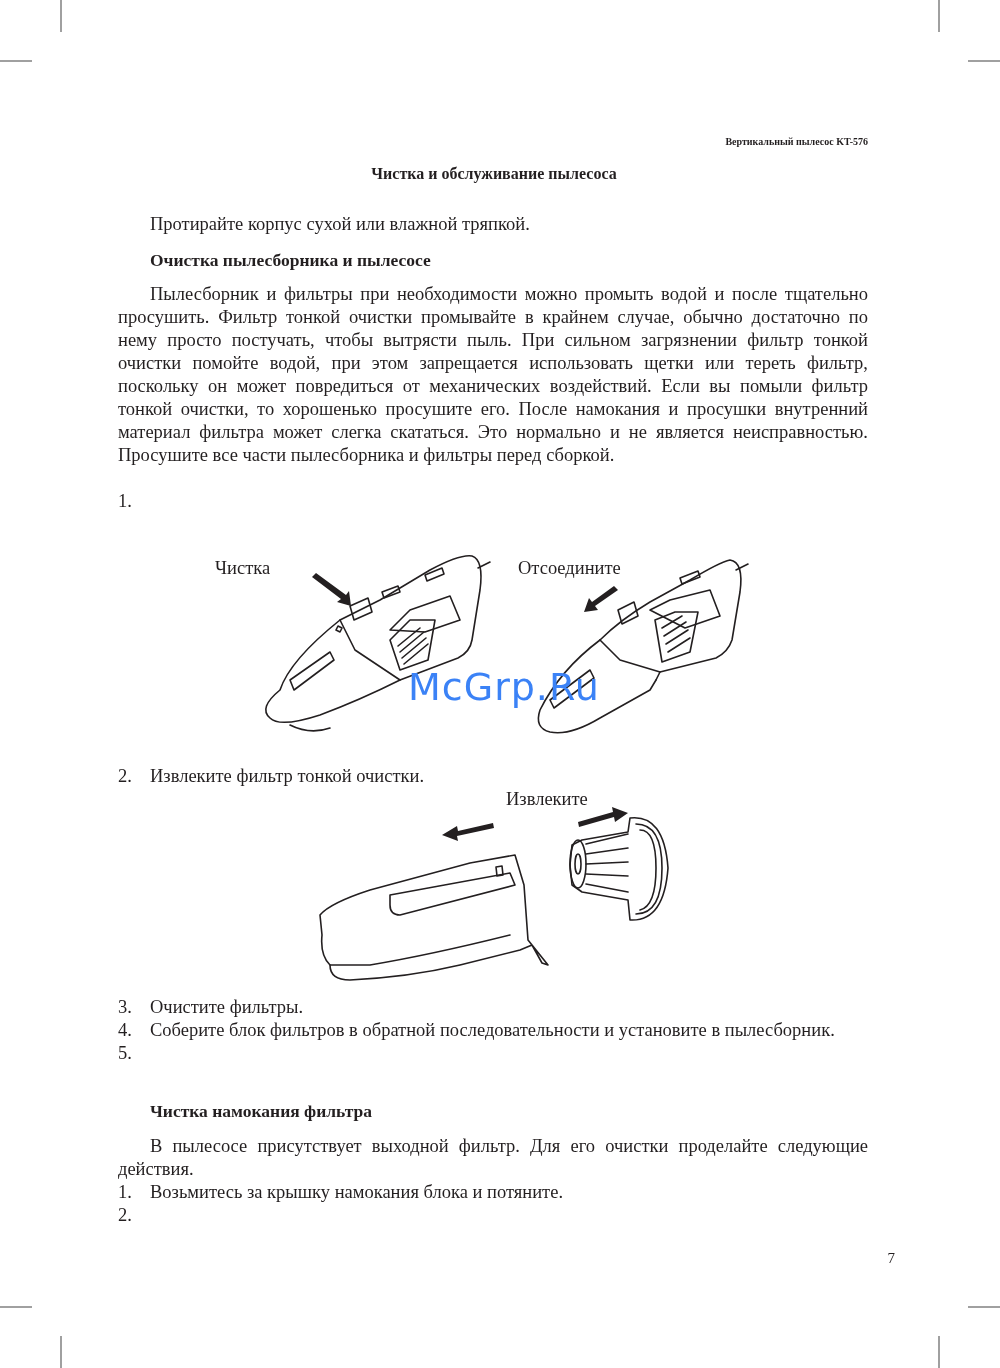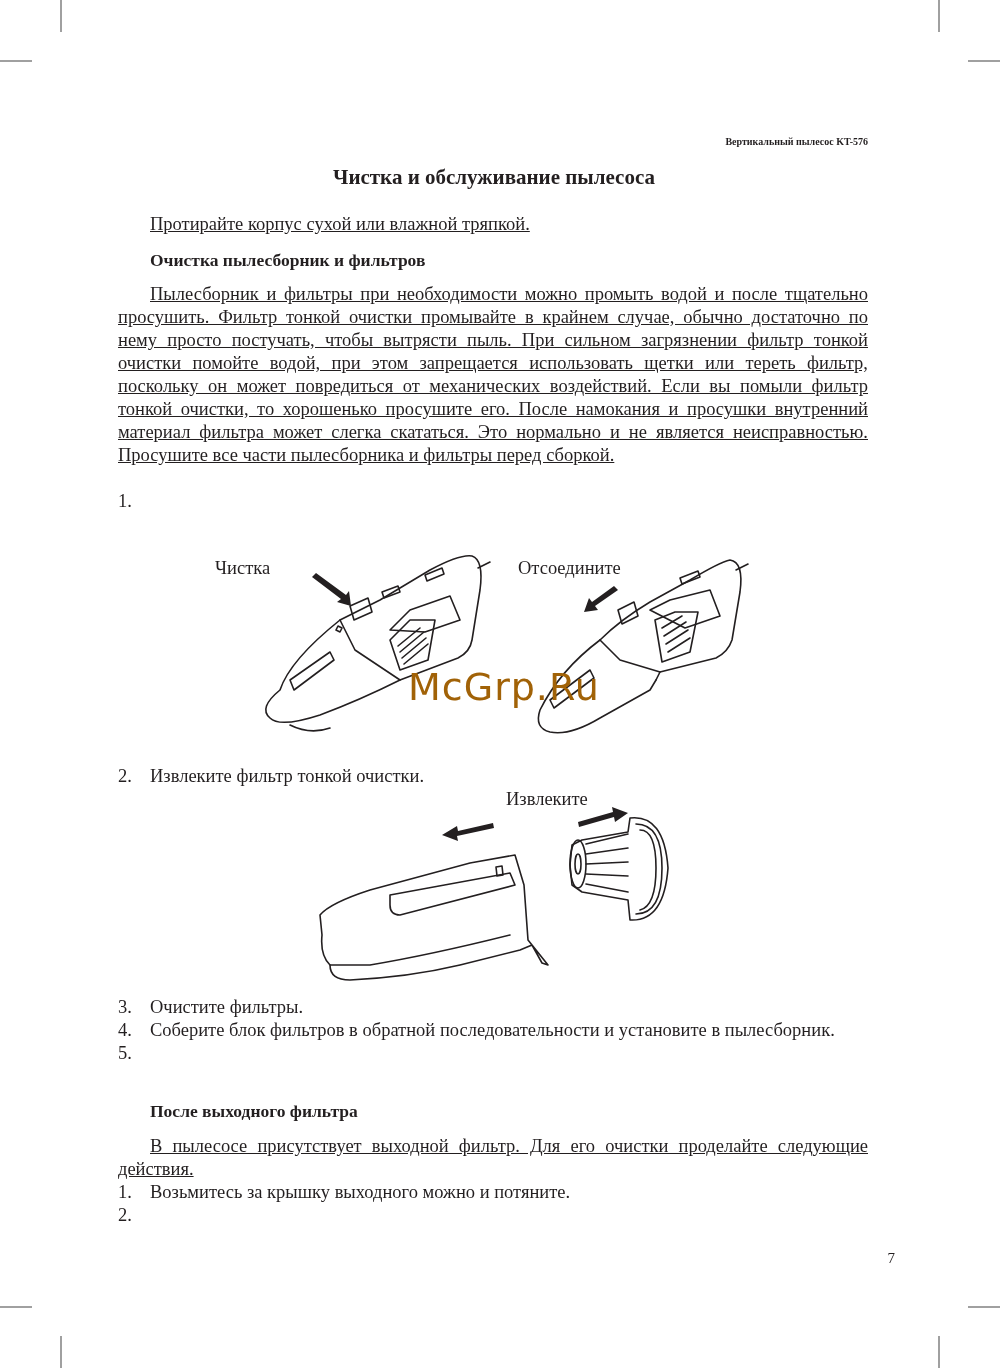--- a/index.html
+++ b/index.html
@@ -1,27 +1,27 @@
 <!DOCTYPE html>
 <html><head>
   <meta charset="utf-8">
   <style>
     html, body { margin: 0; padding: 0; }
     body { width: 1000px; height: 1368px; background: #ffffff; position: relative; overflow: hidden; font-family: "Liberation Serif", "DejaVu Serif", serif; color: #231f20; }
     .crop { position: absolute; background: #a0a0a0; }
     .running-header { position: absolute; top: 136px; right: 132px; font-size: 10px; font-weight: bold; }
-    .page-title { position: absolute; top: 165px; left: 0; width: 988px; text-align: center; font-size: 21px; font-weight: bold; margin: 0; }
+    .page-title { position: absolute; top: 165px; left: 0; width: 988px; text-align: center; font-size: 16px; font-weight: bold; margin: 0; }
     .text { position: absolute; left: 118px; width: 750px; font-size: 18.5px; line-height: 23px; margin: 0; }
-    .indent { text-indent: 32px; text-decoration: underline; }
+    .indent { text-indent: 32px; }
     .subheading { position: absolute; left: 150px; font-size: 17.5px; font-weight: bold; margin: 0; }
     .list { position: absolute; left: 118px; width: 750px; font-size: 18.5px; line-height: 23px; margin: 0; padding: 0; list-style: none; }
     .list li { position: relative; padding-left: 32px; }
     .list .num { position: absolute; left: 0; top: 0; }
     .fig-label { position: absolute; font-size: 18.5px; }
-    .watermark { position: absolute; left: 408px; top: 665px; font-family: "DejaVu Sans", sans-serif; font-size: 38px; color: #a16207; letter-spacing: 1px; }
+    .watermark { position: absolute; left: 408px; top: 665px; font-family: "DejaVu Sans", sans-serif; font-size: 38px; color: #3b82f6; letter-spacing: 1px; }
     .page-number { position: absolute; right: 105px; top: 1250px; font-size: 15px; }
     svg { position: absolute; overflow: visible; }
     svg .ln { fill: none; stroke: #231f20; stroke-width: 1.6; stroke-linejoin: round; stroke-linecap: round; }
     svg .fl { fill: #231f20; stroke: none; }
   </style>
 </head>
 <body>
 
 <div class="crop" style="left:60px;top:0;width:2px;height:32px;"></div>
 <div class="crop" style="left:0;top:60px;width:32px;height:2px;"></div>
@@ -30,21 +30,21 @@
 <div class="crop" style="left:60px;top:1336px;width:2px;height:32px;"></div>
 <div class="crop" style="left:0;top:1306px;width:32px;height:2px;"></div>
 <div class="crop" style="left:938px;top:1336px;width:2px;height:32px;"></div>
 <div class="crop" style="left:968px;top:1306px;width:32px;height:2px;"></div>
 
 <div class="running-header">Вертикальный пылесос KT-576</div>
 <h1 class="page-title">Чистка и обслуживание пылесоса</h1>
 
 <p class="text indent" style="top:213px;">Протирайте корпус сухой или влажной тряпкой.</p>
 
-<h2 class="subheading" style="top:250px;">Очистка пылесборник и фильтров</h2>
+<h2 class="subheading" style="top:250px;">Очистка пылесборника и пылесосе</h2>
 
 <p class="text indent" style="top:283px;text-align:justify;">Пылесборник и фильтры при необходимости можно промыть водой и после тщательно просушить. Фильтр тонкой очистки промывайте в крайнем случае, обычно достаточно по нему просто постучать, чтобы вытрясти пыль. При сильном загрязнении фильтр тонкой очистки помойте водой, при этом запрещается использовать щетки или тереть фильтр, поскольку он может повредиться от механических воздействий. Если вы помыли фильтр тонкой очистки, то хорошенько просушите его. После намокания и просушки внутренний материал фильтра может слегка скататься. Это нормально и не является неисправностью. Просушите все части пылесборника и фильтры перед сборкой.</p>
 
 <ol class="list" style="top:490px;">
   <li>
     <span class="num">1.</span>
   </li>
 </ol>
 
 <span class="fig-label" style="left:215px;top:558px;">Чистка</span>
@@ -116,27 +116,27 @@
   </li>
   <li style="text-align:justify;">
     <span class="num">4.</span>
     <span>Соберите блок фильтров в обратной последовательности и установите в пылесборник.</span>
   </li>
   <li>
     <span class="num">5.</span>
   </li>
 </ol>
 
-<h2 class="subheading" style="top:1101px;">После выходного фильтра</h2>
+<h2 class="subheading" style="top:1101px;">Чистка намокания фильтра</h2>
 
 <p class="text indent" style="top:1135px;text-align:justify;">В пылесосе присутствует выходной фильтр. Для его очистки проделайте следующие действия.</p>
 
 <ol class="list" style="top:1181px;">
   <li>
     <span class="num">1.</span>
-    <span>Возьмитесь за крышку выходного можно и потяните.</span>
+    <span>Возьмитесь за крышку намокания блока и потяните.</span>
   </li>
   <li>
     <span class="num">2.</span>
   </li>
 </ol>
 
 <div class="page-number">7</div>
 
 </body></html>

